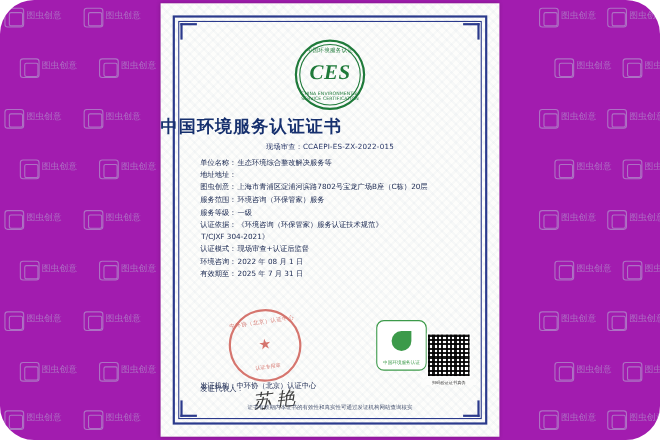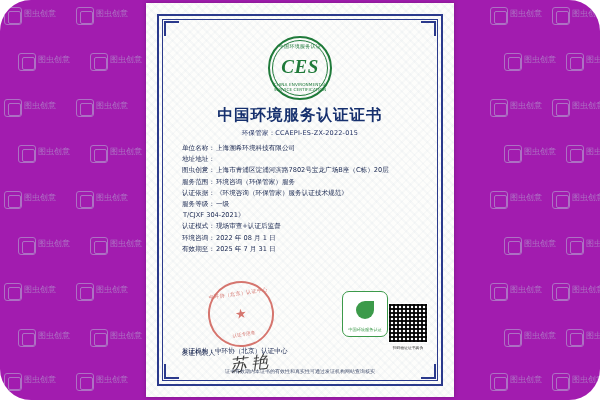--- a/index.html
+++ b/index.html
@@ -168,21 +168,20 @@
     line-height: 5px;
     color: #1f7a3a;
     letter-spacing: .1px;
   }
 
   
   .cert-title {
     position: absolute;
     left: 0; right: 0;
     top: 103px;
-    text-align: center;
     font-family: "DejaVu Sans", sans-serif;
     font-weight: bold;
     font-size: 15.5px;
     line-height: 18px;
     color: #16306e;
     letter-spacing: 1px;
   }
   .cert-no {
     position: absolute;
     left: 0; right: 0;
@@ -521,46 +520,46 @@
       <div class="ring"></div>
       <div class="ring2"></div>
       <div class="top-arc">中国环境服务认证</div>
       <div class="ces">CES</div>
       <div class="bot-arc">CHINA ENVIRONMENTAL SERVICE CERTIFICATION</div>
     </div>
 
     <div class="cert-title">中国环境服务认证证书</div>
 
     <div class="cert-no">
-      <span>环保管家：</span><span>CCAEPI-ES-ZX-2022-015</span>
+      <span>现场审查：</span><span>CCAEPI-ES-ZX-2022-015</span>
     </div>
 
     <div class="fields" id="fields">
         <div class="field">
           <div class="lbl">单位名称：</div>
-          <div class="val">上海溯希环境科技有限公司</div>
+          <div class="val">生态环境综合整改解决服务等</div>
         </div>
         <div class="field">
           <div class="lbl">地址地址：</div>
         </div>
         <div class="field">
           <div class="lbl">图虫创意：</div>
           <div class="val">上海市青浦区淀浦河滨路7802号宝龙广场B座（C栋）20层</div>
         </div>
         <div class="field">
           <div class="lbl">服务范围：</div>
           <div class="val">环境咨询（环保管家）服务</div>
         </div>
         <div class="field">
+          <div class="lbl">服务等级：</div>
+          <div class="val">一级</div>
+        </div>
+        <div class="field">
           <div class="lbl">认证依据：</div>
           <div class="val">《环境咨询（环保管家）服务认证技术规范》</div>
-        </div>
-        <div class="field">
-          <div class="lbl">服务等级：</div>
-          <div class="val">一级</div>
         </div>
         <div class="field">
           <div class="lbl"></div>
           <div class="val">T/CJXF 304-2021》</div>
         </div>
         <div class="field">
           <div class="lbl">认证模式：</div>
           <div class="val">现场审查+认证后监督</div>
         </div>
         <div class="field">

